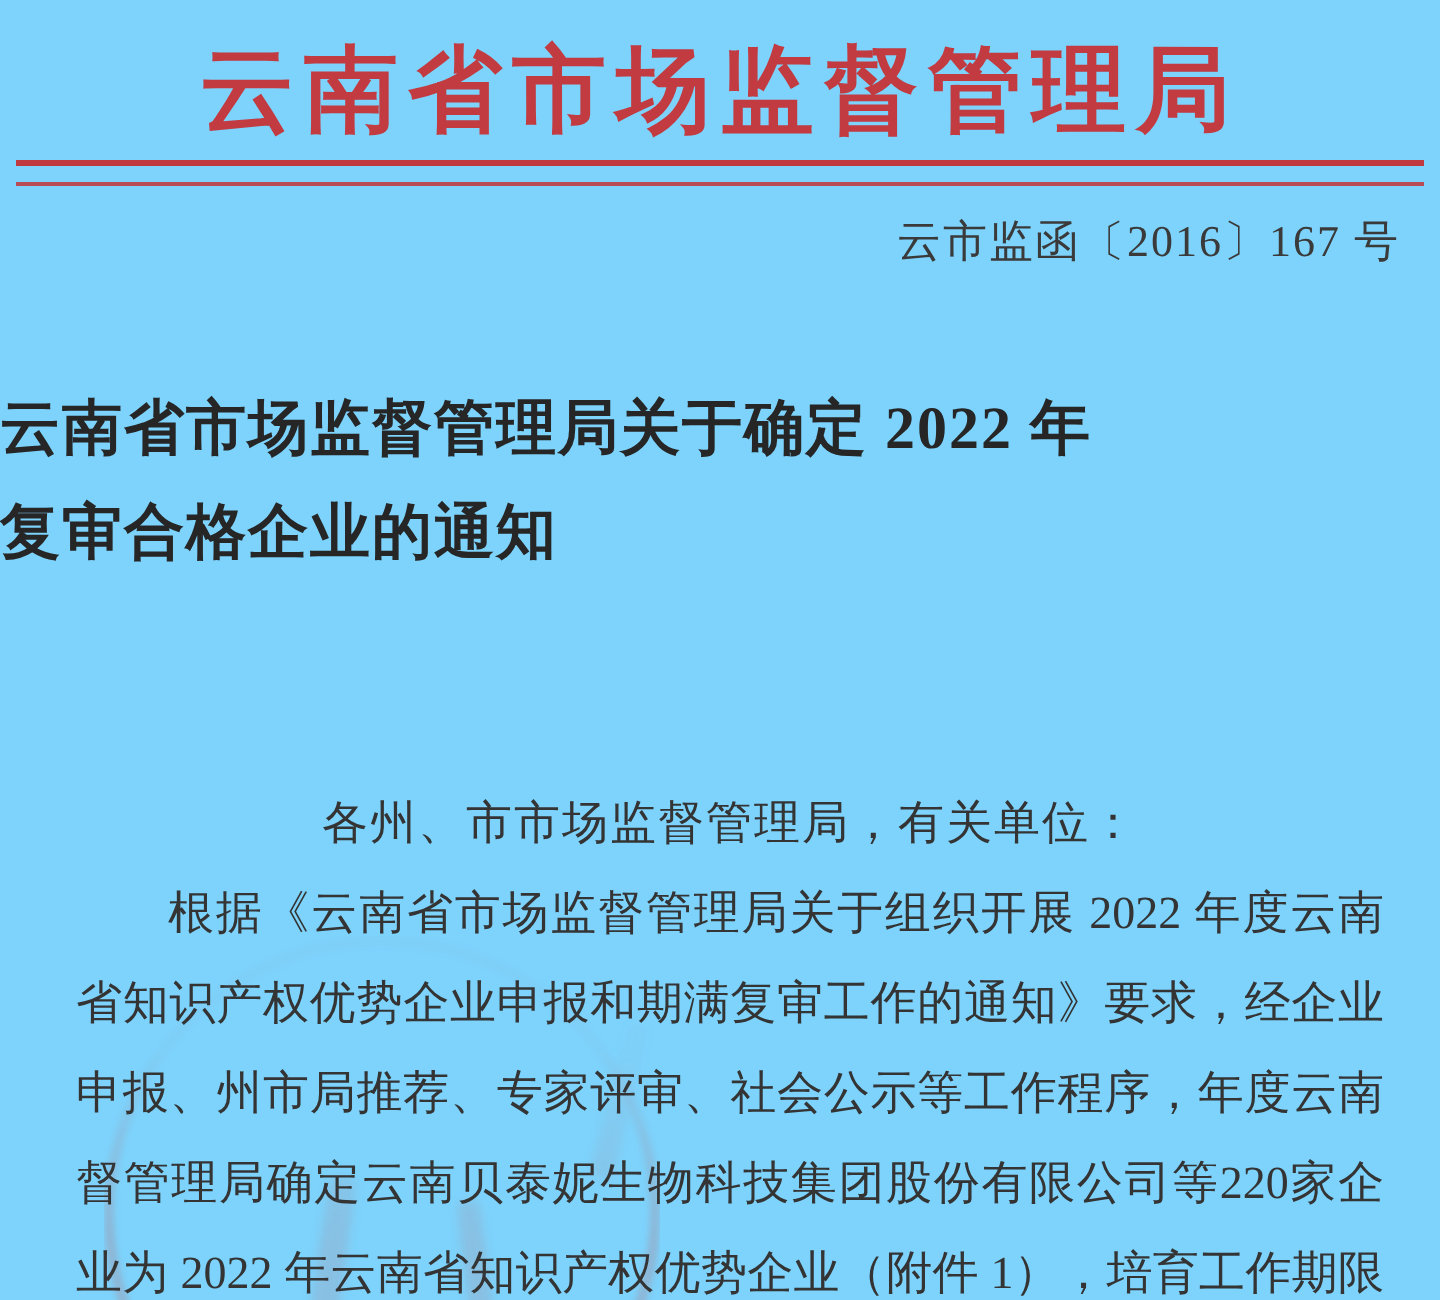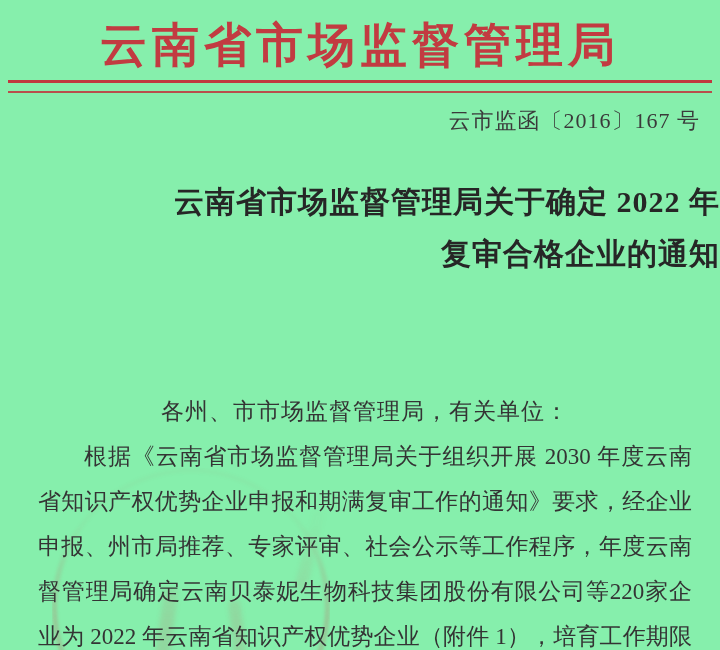--- a/index.html
+++ b/index.html
@@ -1,21 +1,21 @@
 <!DOCTYPE html>
 <html style="--header-red: #c23b41; --rule-red: #c0393f; --title-ink: #262626; --body-ink: #343434; --seal-red: #c65858;"><head>
 <meta charset="utf-8">
 <style>
   html, body {
     margin: 0; padding: 0; background: #ffffff;
   }
   .page {
     position: relative;
     width: 720px; height: 650px;
-    background: #86efac;
+    background: #7dd3fc;
     overflow: hidden;
     font-family: "Liberation Serif", "DejaVu Serif", serif;
   }
   
   .agency {
     position: absolute; top: 14px; left: 0; width: 100%;
     text-align: center; white-space: nowrap;
     font-size: 47px; font-weight: bold;
     color: var(--header-red, #c23b41);
     letter-spacing: 5px;
@@ -27,22 +27,22 @@
   .rule-top    { top: 80px; height: 3px; }
   .rule-bottom { top: 91px; height: 2px; opacity: .88; }
   
   .doc-number {
     position: absolute; top: 106px; right: 20px;
     font-size: 22px; color: #3a3a3a; letter-spacing: 1px;
     white-space: nowrap;
   }
   
   .title {
-    position: absolute; top: 176px; left: 0; width: 100%;
-    text-align: right;
+    position: absolute; top: 189px; left: 0; width: 100%;
+    text-align: left;
     font-size: 30px; font-weight: bold;
     color: var(--title-ink, #262626);
     line-height: 52px; letter-spacing: 1px;
   }
   
   .body-block {
     position: absolute; top: 389px; left: 38px; width: 654px;
     font-size: 23px; line-height: 45px;
     color: var(--body-ink, #343434);
   }
@@ -92,20 +92,20 @@
 
   <div class="doc-number">云市监函〔2016〕167 号</div>
 
   <div class="title">
     <div class="title-line">云南省市场监督管理局关于确定 2022 年</div>
     <div class="title-line">复审合格企业的通知</div>
   </div>
 
   <div class="body-block">
     <div class="salutation">各州、市市场监督管理局，有关单位：</div>
-    <div class="jline indent">根据《云南省市场监督管理局关于组织开展 2030 年度云南</div>
+    <div class="jline indent">根据《云南省市场监督管理局关于组织开展 2022 年度云南</div>
     <div class="jline">省知识产权优势企业申报和期满复审工作的通知》要求，经企业</div>
     <div class="jline">申报、州市局推荐、专家评审、社会公示等工作程序，年度云南</div>
     <div class="jline">督管理局确定云南贝泰妮生物科技集团股份有限公司等220家企</div>
     <div class="jline">业为 2022 年云南省知识产权优势企业（附件 1），培育工作期限</div>
   </div>
 
 </div>
 
 </body></html>

